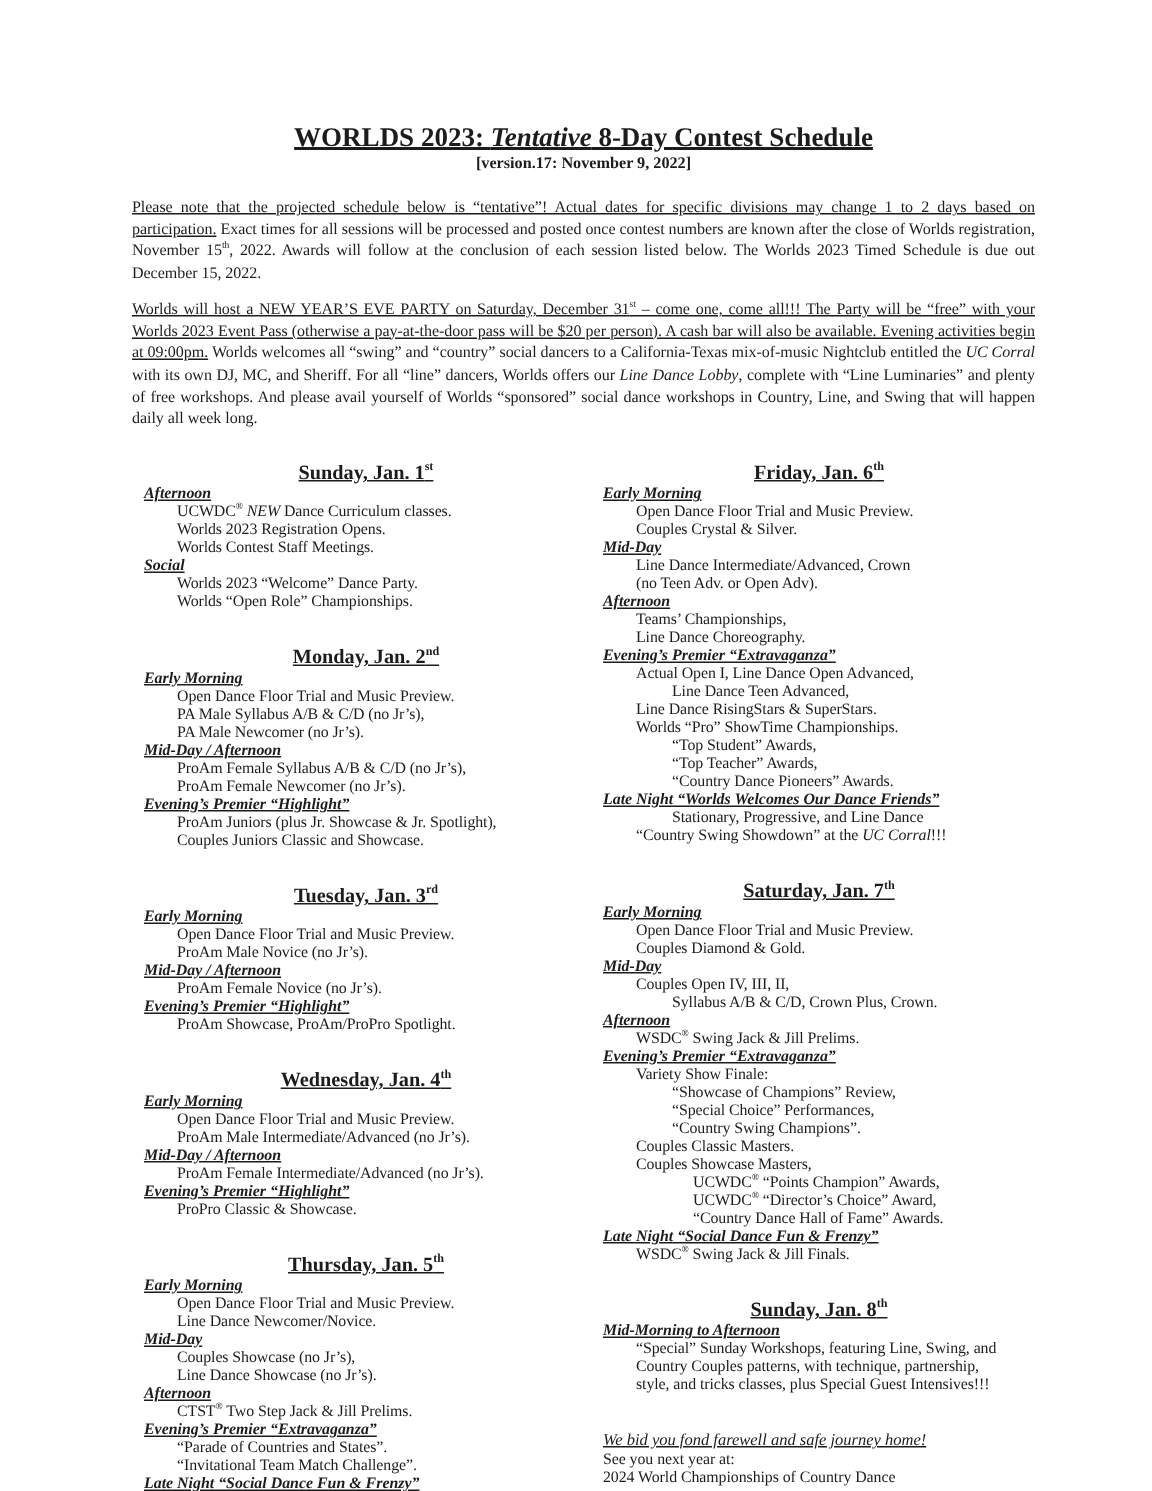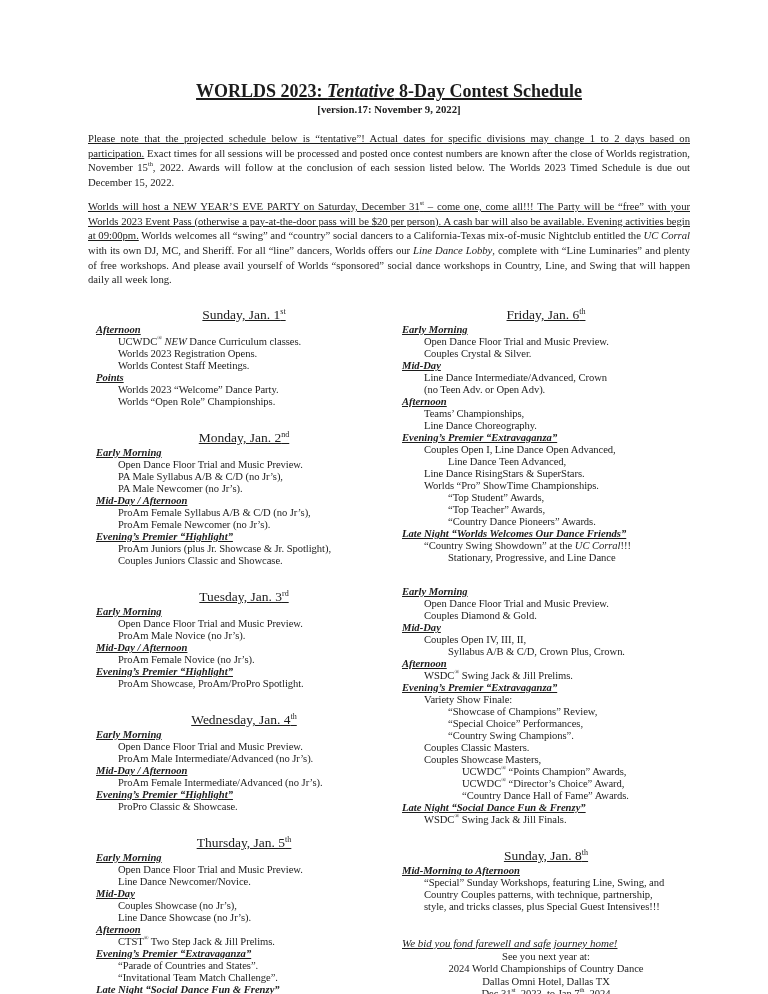--- a/index.html
+++ b/index.html
@@ -36,21 +36,21 @@
   .u { text-decoration: underline; }
 
   .columns { display: flex; margin-top: 20px; align-items: flex-start; }
   .col-left  { width: 296px; margin-left: 8px; }
   .col-right { width: 288px; margin-left: 10px; }
 
   .day { margin-top: 22px; }
   .day:first-child { margin-top: 0; }
   .day-header {
     text-align: center;
-    font-size: 13.5px; font-weight: normal; line-height: 15px;
+    font-size: 13.5px; font-weight: bold; line-height: 15px;
     margin-bottom: 2px; white-space: nowrap;
   }
   .session-label {
     font-size: 10.6px; line-height: 12px;
     font-weight: bold; font-style: italic;
     white-space: nowrap;
   }
   .event {
     font-size: 10.6px; line-height: 12px;
     letter-spacing: -0.06px; white-space: nowrap;
@@ -61,21 +61,20 @@
 
   sup { font-size: 0.6em; vertical-align: super; line-height: 0; }
 
   .closing { margin-top: 24px; }
   .farewell {
     font-size: 11px; line-height: 13.5px;
     font-weight: normal; font-style: italic;
     text-decoration: underline; white-space: nowrap;
   }
   .closing-line {
-    text-align: center;
     font-size: 10.6px; line-height: 12.6px;
     letter-spacing: -0.05px;
   }
 </style>
 </head>
 <body>
 
 <div class="content">
 
   <h1 class="doc-title"><span class="tline"><span>WORLDS 2023: </span><em>Tentative</em><span> 8-Day Contest Schedule</span></span></h1>
@@ -86,21 +85,21 @@
   <p class="intro"><span class="u">Worlds will host a NEW YEAR’S EVE PARTY on Saturday, December 31<sup>st</sup> – come one, come all!!! The Party will be “free” with your Worlds 2023 Event Pass (otherwise a pay-at-the-door pass will be $20 per person). A cash bar will also be available. Evening activities begin at 09:00pm.</span> Worlds welcomes all “swing” and “country” social dancers to a California-Texas mix-of-music Nightclub entitled the <em>UC Corral</em> with its own DJ, MC, and Sheriff. For all “line” dancers, Worlds offers our <em>Line Dance Lobby</em>, complete with “Line Luminaries” and plenty of free workshops. And please avail yourself of Worlds “sponsored” social dance workshops in Country, Line, and Swing that will happen daily all week long.</p>
 
   <div class="columns">
     <div class="col-left" id="col-left">
         <section class="day">
           <div class="day-header"><span class="u">Sunday, Jan. 1<sup>st</sup></span></div>
           <div class="session-label"><span class="u">Afternoon</span></div>
           <div class="event ind1">UCWDC<sup>®</sup> <em>NEW</em> Dance Curriculum classes.</div>
           <div class="event ind1">Worlds 2023 Registration Opens.</div>
           <div class="event ind1">Worlds Contest Staff Meetings.</div>
-          <div class="session-label"><span class="u">Points</span></div>
+          <div class="session-label"><span class="u">Social</span></div>
           <div class="event ind1">Worlds 2023 “Welcome” Dance Party.</div>
           <div class="event ind1">Worlds “Open Role” Championships.</div>
         </section>
         <section class="day">
           <div class="day-header"><span class="u">Monday, Jan. 2<sup>nd</sup></span></div>
           <div class="session-label"><span class="u">Early Morning</span></div>
           <div class="event ind1">Open Dance Floor Trial and Music Preview.</div>
           <div class="event ind1">PA Male Syllabus A/B &amp; C/D (no Jr’s),</div>
           <div class="event ind1">PA Male Newcomer (no Jr’s).</div>
           <div class="session-label"><span class="u">Mid-Day / Afternoon</span></div>
@@ -155,32 +154,33 @@
             <div class="session-label"><span class="u">Early Morning</span></div>
             <div class="event ind1">Open Dance Floor Trial and Music Preview.</div>
             <div class="event ind1">Couples Crystal &amp; Silver.</div>
             <div class="session-label"><span class="u">Mid-Day</span></div>
             <div class="event ind1">Line Dance Intermediate/Advanced, Crown</div>
             <div class="event ind1">(no Teen Adv. or Open Adv).</div>
             <div class="session-label"><span class="u">Afternoon</span></div>
             <div class="event ind1">Teams’ Championships,</div>
             <div class="event ind1">Line Dance Choreography.</div>
             <div class="session-label"><span class="u">Evening’s Premier “Extravaganza”</span></div>
-            <div class="event ind1">Couples Open I, Line Dance Open Advanced,</div>
+            <div class="event ind1">Actual Open I, Line Dance Open Advanced,</div>
             <div class="event ind2">Line Dance Teen Advanced,</div>
             <div class="event ind1">Line Dance RisingStars &amp; SuperStars.</div>
             <div class="event ind1">Worlds “Pro” ShowTime Championships.</div>
             <div class="event ind2">“Top Student” Awards,</div>
             <div class="event ind2">“Top Teacher” Awards,</div>
             <div class="event ind2">“Country Dance Pioneers” Awards.</div>
             <div class="session-label"><span class="u">Late Night “Worlds Welcomes Our Dance Friends”</span></div>
+            <div class="event ind2">Stationary, Progressive, and Line Dance</div>
             <div class="event ind1">“Country Swing Showdown” at the <em>UC Corral</em>!!!</div>
-            <div class="event ind2">Stationary, Progressive, and Line Dance</div>
           </section>
           <section class="day">
+            <div class="day-header"><span class="u">Saturday, Jan. 7<sup>th</sup></span></div>
             <div class="session-label"><span class="u">Early Morning</span></div>
             <div class="event ind1">Open Dance Floor Trial and Music Preview.</div>
             <div class="event ind1">Couples Diamond &amp; Gold.</div>
             <div class="session-label"><span class="u">Mid-Day</span></div>
             <div class="event ind1">Couples Open IV, III, II,</div>
             <div class="event ind2">Syllabus A/B &amp; C/D, Crown Plus, Crown.</div>
             <div class="session-label"><span class="u">Afternoon</span></div>
             <div class="event ind1">WSDC<sup>®</sup> Swing Jack &amp; Jill Prelims.</div>
             <div class="session-label"><span class="u">Evening’s Premier “Extravaganza”</span></div>
             <div class="event ind1">Variety Show Finale:</div>

